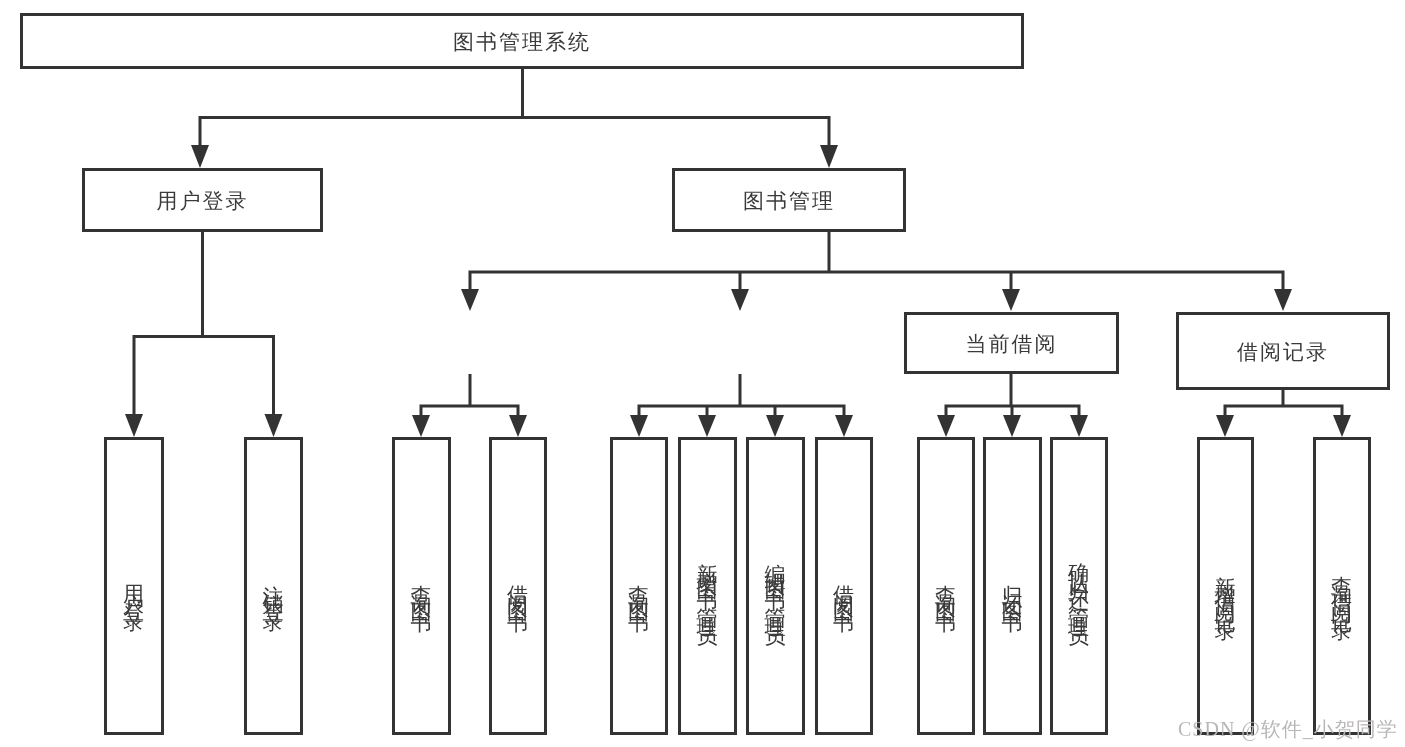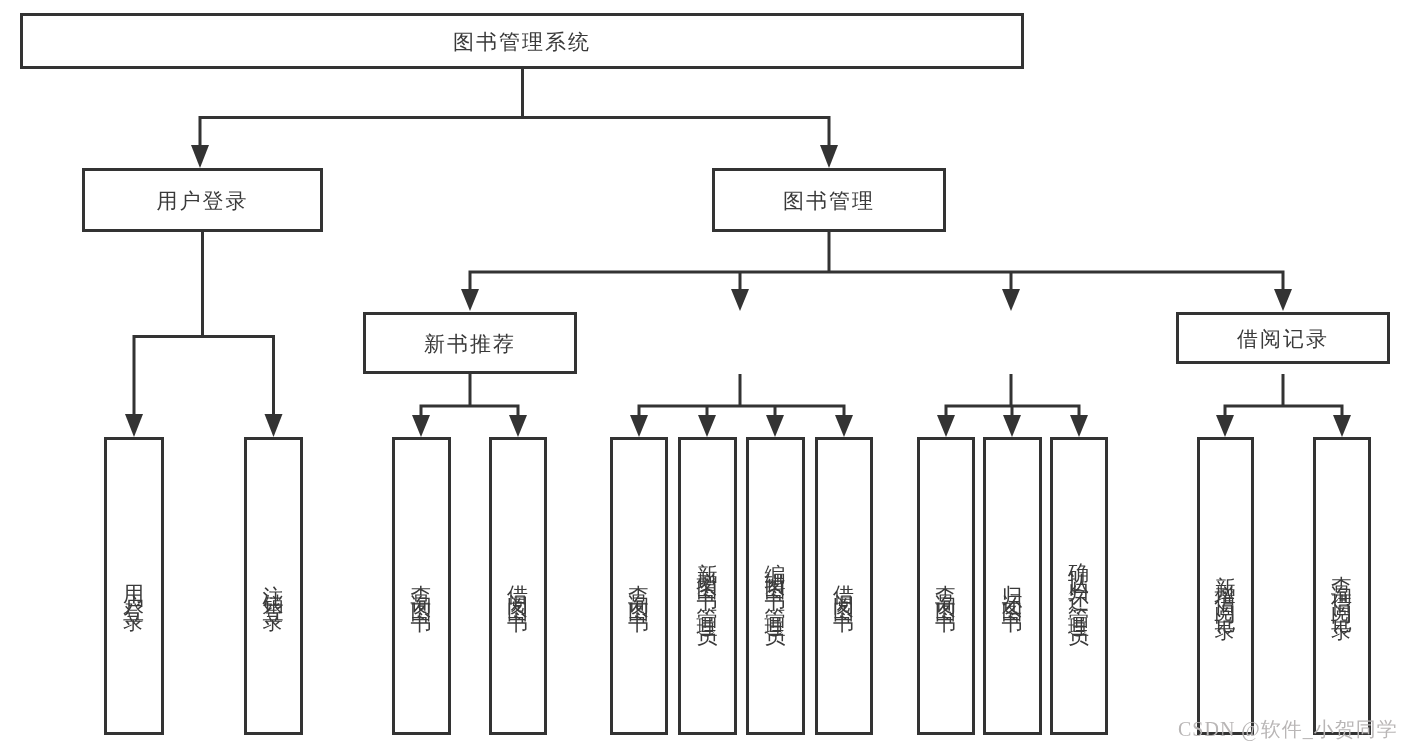--- a/index.html
+++ b/index.html
@@ -98,24 +98,24 @@
 
     <path d="M1283 374 V406"></path>
     <path d="M1225 416 V406 H1342 V416"></path>
     <polygon points="1216,415 1234,415 1225,437"></polygon>
     <polygon points="1333,415 1351,415 1342,437"></polygon>
   </svg>
 
   <div class="node" style="left:20px;top:13px;width:1004px;height:56px">图书管理系统</div>
 
   <div class="node" style="left:82px;top:168px;width:241px;height:64px">用户登录</div>
-  <div class="node" style="left:712px;top:168px;width:234px;height:64px">图书管理</div>
+  <div class="node" style="left:672px;top:168px;width:234px;height:64px">图书管理</div>
 
-  <div class="node" style="left:363px;top:312px;width:214px;height:62px">新书推荐</div>
-  <div class="node" style="left:1176px;top:312px;width:214px;height:52px">借阅记录</div>
+  <div class="node" style="left:904px;top:312px;width:215px;height:62px">当前借阅</div>
+  <div class="node" style="left:1176px;top:312px;width:214px;height:78px">借阅记录</div>
 
   <div class="node v" style="left:104px;top:437px;width:60px;height:298px">用户登录</div>
   <div class="node v" style="left:244px;top:437px;width:59px;height:298px">注销登录</div>
 
   <div class="node v" style="left:392px;top:437px;width:59px;height:298px">查询图书</div>
   <div class="node v" style="left:489px;top:437px;width:58px;height:298px">借阅图书</div>
 
   <div class="node v" style="left:610px;top:437px;width:58px;height:298px">查询图书</div>
   <div class="node v" style="left:678px;top:437px;width:59px;height:298px">新增图书（管理员）</div>
   <div class="node v" style="left:746px;top:437px;width:59px;height:298px">编辑图书（管理员）</div>

